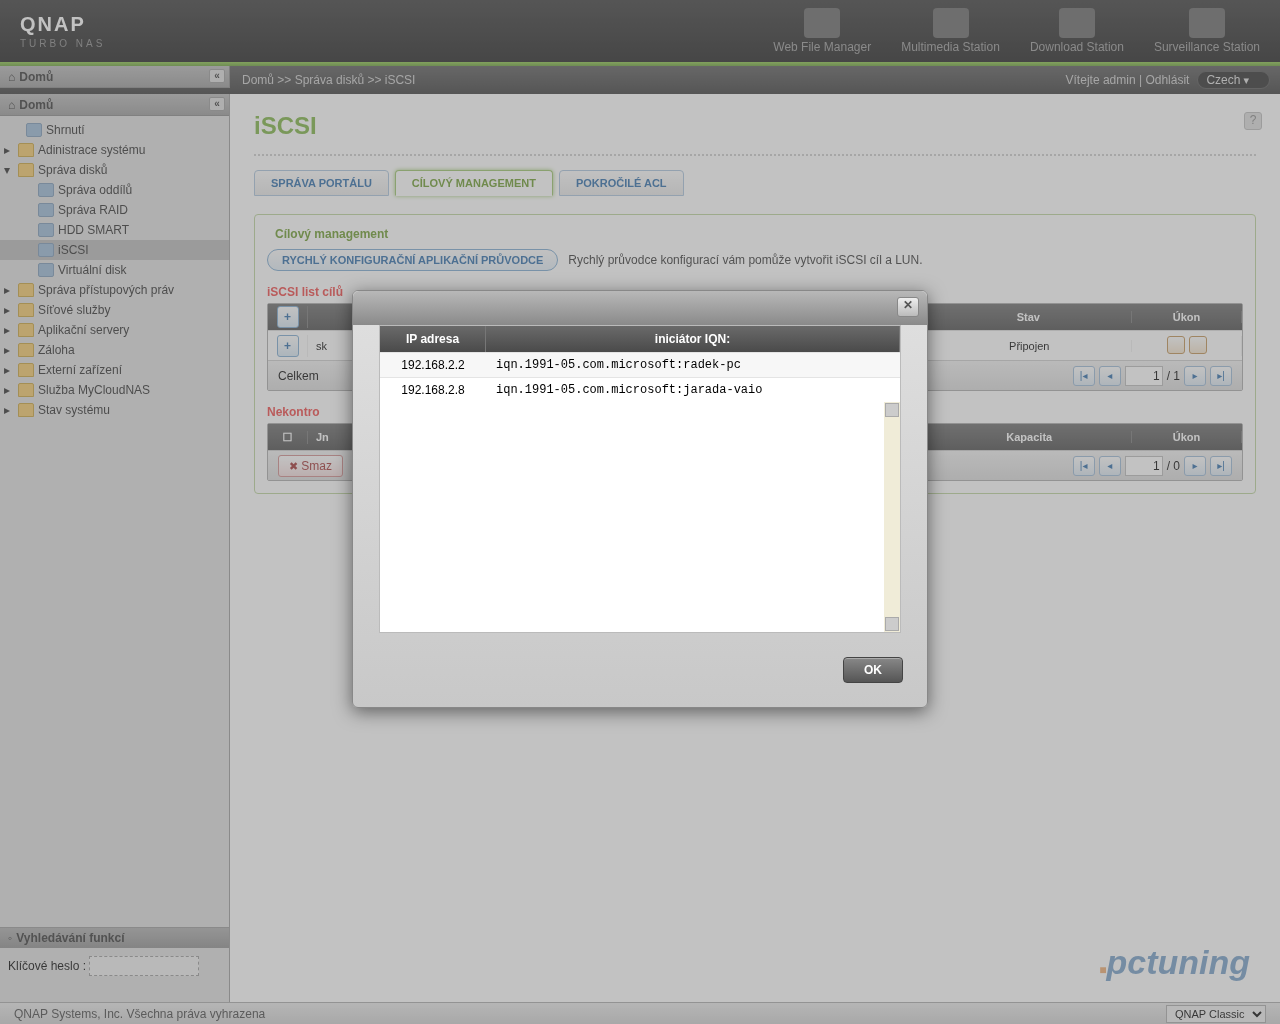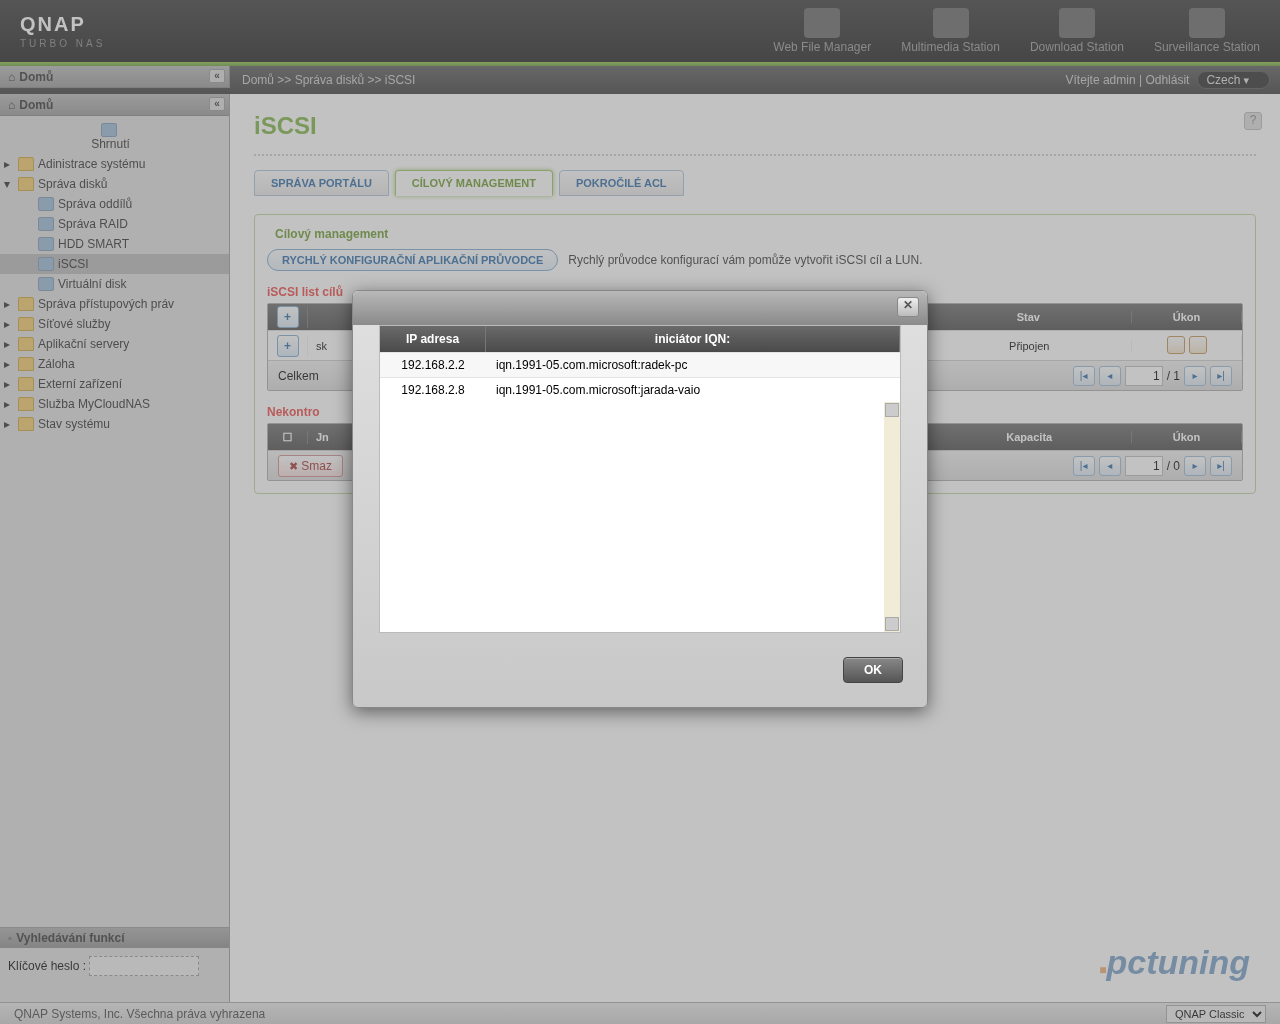--- a/index.html
+++ b/index.html
@@ -64,21 +64,21 @@
 .modal-close{position:absolute;right:8px;top:6px;width:22px;height:20px;background:linear-gradient(#eee,#bbb);border:1px solid #888;border-radius:3px;text-align:center;cursor:pointer;color:#555;font-weight:bold;}
 .modal-body{background:#fff;margin:0 26px;border:1px solid #bbb;}
 .mtab{display:flex;background:linear-gradient(#6a6a6a,#4a4a4a);}
 .mth{color:#fff;font-weight:bold;text-align:center;padding:6px 0;border-right:1px solid #777;}
 .mth:first-child{width:106px;}
 .mth:last-child{flex:1;}
 .mrow{display:flex;border-top:1px solid #e4e4e4;}
 .mrow:nth-child(odd){background:#f7f7f7;}
 .mtd{padding:5px 10px;}
 .mtd:first-child{width:106px;text-align:center;}
-.mtd:last-child{flex:1;}
+.mtd:last-child{flex:1;font-family:Liberation Mono, monospace;}
 .mscroll{height:230px;background:#fff;position:relative;}
 .sbar{position:absolute;right:0;top:0;width:16px;height:100%;background:#f0ecd8;}
 .sbar-thumb{position:absolute;right:1px;top:1px;width:14px;height:14px;background:#ccc;border:1px solid #aaa;}
 .sbar-thumb2{position:absolute;right:1px;bottom:1px;width:14px;height:14px;background:#ccc;border:1px solid #aaa;}
 .modal-foot{padding:24px;display:flex;justify-content:flex-end;}
 .ok-btn{background:linear-gradient(#888,#555);border:1px solid #444;border-radius:4px;padding:5px 20px;color:#fff;font-weight:bold;cursor:pointer;box-shadow:inset 0 1px 0 rgba(255,255,255,0.3);}
 .watermark{position:absolute;right:30px;bottom:26px;font-size:34px;font-weight:bold;font-style:italic;color:#2a6aa8;opacity:0.65;pointer-events:none;}
 .watermark .o{color:#e67e22;}
 .action-ico{display:inline-block;width:18px;height:18px;border:1px solid #c09050;border-radius:3px;background:linear-gradient(#fff,#f4e4cc);margin:0 2px;}
 </style>
@@ -119,21 +119,21 @@
 </div>
 
 <div class="main-area">
   <div class="sidebar">
     <div class="side-title">
       <span style="margin-right:4px;">⌂</span>
       <span>Domů</span>
       <span class="side-collapse">«</span>
     </div>
     <div class="tree" id="tree">
-        <div class="tree-item" style="padding-left: 0; flex-direction: column;">
+        <div class="tree-item" style="padding-left: 12px;">
           <span class="tree-ind"></span>
           <span class="tree-icon leaf"></span>
           <span>Shrnutí</span>
         </div>
         <div class="tree-item" style="padding-left: 4px;">
           <span class="tree-ind">▸ </span>
           <span class="tree-icon fold"></span>
           <span>Adinistrace systému</span>
         </div>
         <div class="tree-item" style="padding-left: 4px;">

